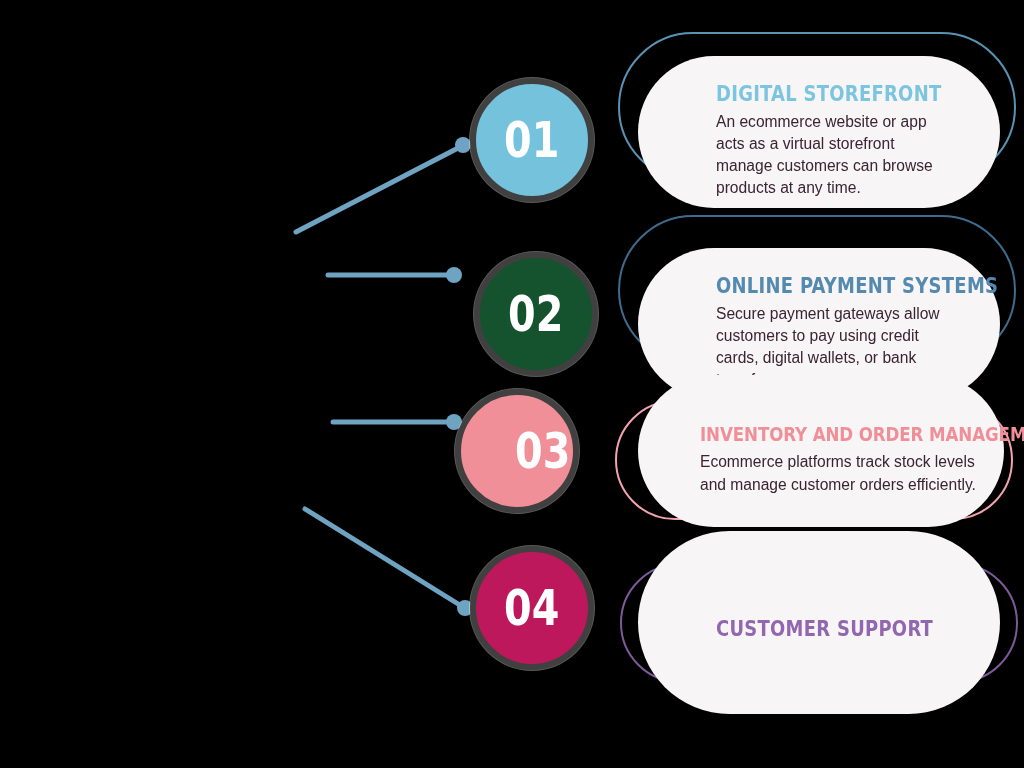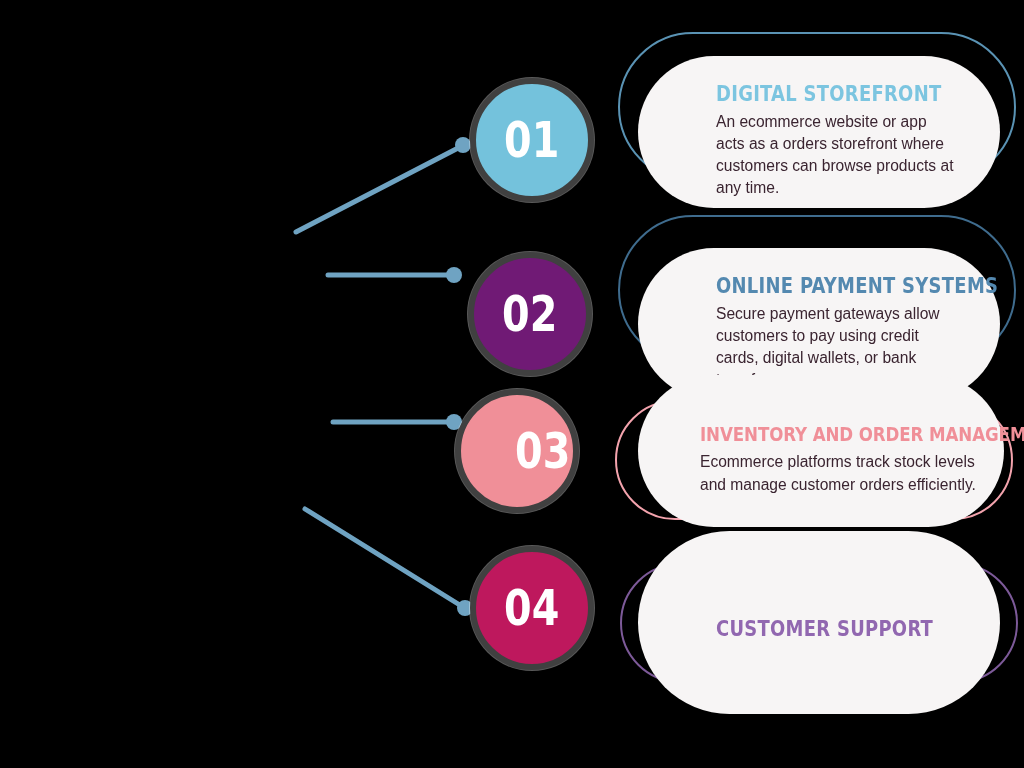--- a/index.html
+++ b/index.html
@@ -152,34 +152,34 @@
       <line x1="305" y1="509" x2="463" y2="607"></line>
       <circle cx="465" cy="608" r="8" stroke="none"></circle>
     </g>
   </svg>
 
 
   <div class="row row-1">
     <div class="ghost" style="left:148px; top:-30px; width:398px; height:150px; border-color:#5a93b4;"></div>
     <div class="card" style="left:168px; top:-6px; width:362px; height:152px;">
       <p class="card-title" style="color:#7cc5e0;">DIGITAL STOREFRONT</p>
-      <p class="card-body">An ecommerce website or app acts as a orders storefront where customers can browse products at any time.</p>
+      <p class="card-body">An ecommerce website or app acts as a virtual storefront manage customers can browse products at any time.</p>
     </div>
     <div class="num-circle" style="left:0px; top:16px; background:#74c2dc;">
       <span class="num-text">01</span>
     </div>
   </div>
 
   <div class="row row-2">
     <div class="ghost" style="left:156px; top:-3px; width:398px; height:150px; border-color:#3f6c8e;"></div>
     <div class="card" style="left:176px; top:30px; width:362px; height:152px;">
       <p class="card-title" style="color:#5489b0;">ONLINE PAYMENT SYSTEMS</p>
       <p class="card-body">Secure payment gateways allow customers to pay using credit cards, digital wallets, or bank transfers.</p>
     </div>
-    <div class="num-circle" style="left:6px; top:34px; background:#701a75;">
+    <div class="num-circle" style="left:12px; top:34px; background:#14532d;">
       <span class="num-text">02</span>
     </div>
   </div>
 
   <div class="row row-3">
     <div class="ghost" style="left:160px; top:25px; width:398px; height:120px; border-color:#f3a3ad;"></div>
     <div class="card" style="left:183px; top:0px; width:366px; height:152px; padding-left:62px; padding-right:24px;">
       <p class="card-title tight" style="color:#f08f98;">INVENTORY AND ORDER MANAGEMENT</p>
       <p class="card-body">Ecommerce platforms track stock levels and manage customer orders efficiently.</p>
     </div>

